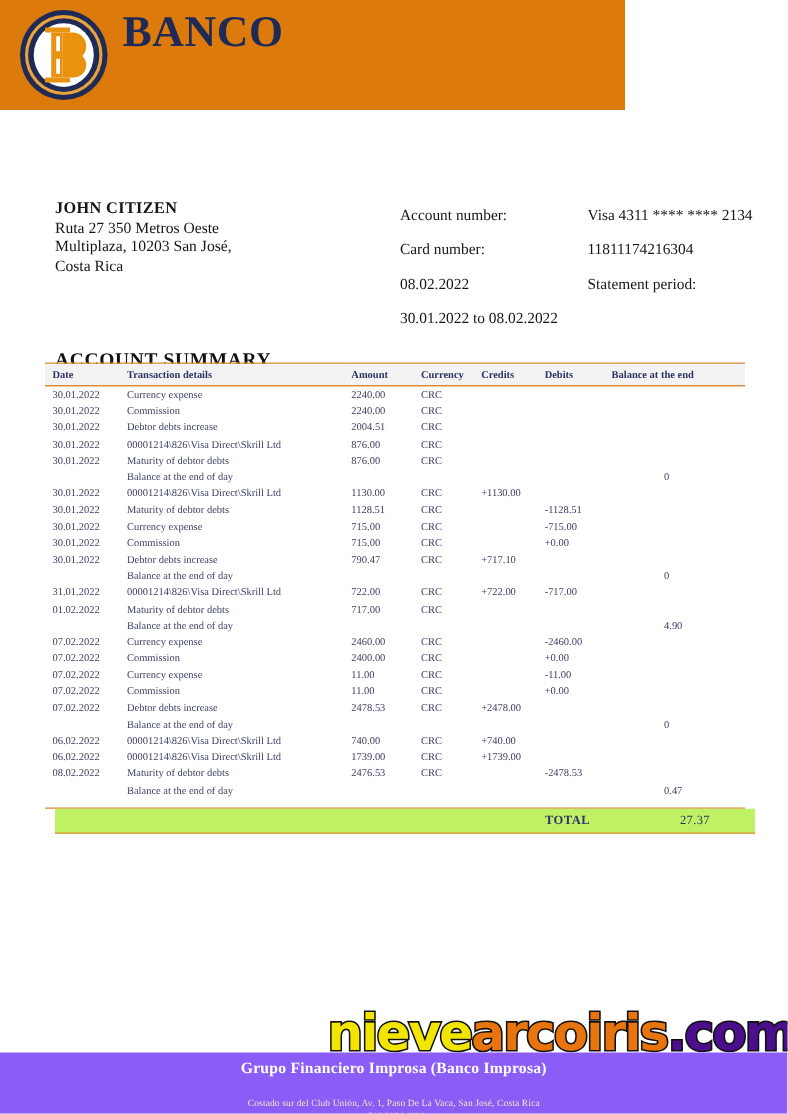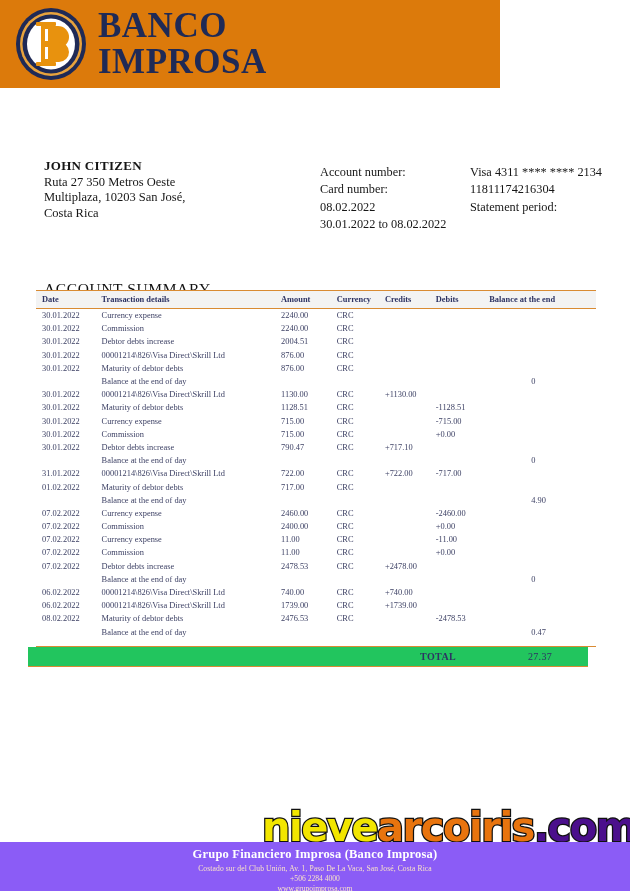--- a/index.html
+++ b/index.html
@@ -59,30 +59,30 @@
   .customer-line { white-space: nowrap; }
 
   .acct-block {
     position: absolute;
     left: 320px; top: 165px;
     font-size: 12.3px;
     line-height: 15.4px;
     color: #161616;
     display: grid;
     grid-template-columns: 150px auto;
-    row-gap: 2px;
+    row-gap: 12px;
   }
   .acct-label { white-space: nowrap; }
   .acct-value { white-space: nowrap; }
 
   
   .section-title {
     position: absolute;
     left: 44px; top: 280px;
-    font-weight: normal;
+    font-weight: bold;
     font-size: 15.5px;
     letter-spacing: 0.6px;
     color: #121212;
   }
 
   
   .table-wrap {
     position: absolute;
     left: 36px; top: 290px;
     width: 560px;
@@ -131,23 +131,23 @@
 
   .total-sep {
     position: absolute;
     left: 36px;
     width: 560px;
     height: 0;
     border-top: 1.6px solid #D98B33;
   }
   .total-row {
     position: absolute;
-    left: 28px;
+    left: 44px;
     width: 560px;
-    background: #22c55e;
+    background: #bef264;
     border-bottom: 1.8px solid #D98B33;
     height: 19px;
   }
   .total-label {
     position: absolute;
     left: 392px;
     top: 4px;
     font-weight: bold;
     font-size: 10px;
     letter-spacing: 0.4px;
@@ -191,21 +191,21 @@
   }
   .footer-title {
     margin-top: 5px;
     font-family: "Liberation Serif", serif;
     font-weight: bold;
     font-size: 12.5px;
     color: #ffffff;
     letter-spacing: 0.2px;
   }
   .footer-addr {
-    margin-top: 2px;
+    margin-top: 16px;
     font-size: 7.6px;
     color: #FAE3C8;
     letter-spacing: 0.1px;
   }
   .footer-phone {
     margin-top: 1px;
     font-size: 7.6px;
     color: #FAE3C8;
   }
   .footer-web {
@@ -232,21 +232,20 @@
         <path d="M36 41 h9 a10 10 0 0 1 0 20 h-9 z" transform="translate(0,-6)"></path>
       </g>
       <g fill="#FFFFFF">
         <rect x="31" y="22" width="3" height="12"></rect>
         <rect x="31" y="40" width="3" height="12"></rect>
       </g>
     </svg>
   </div>
   <div class="bank-name">
     <span>BANCO</span>
-    <span class="l2">IMPROSA</span>
   </div>
 </div>
 
 <div class="customer-block">
   <div class="customer-name">JOHN CITIZEN</div>
   <div class="customer-line">Ruta 27 350 Metros Oeste</div>
   <div class="customer-line">Multiplaza, 10203 San José,</div>
   <div class="customer-line">Costa Rica</div>
 </div>
 

